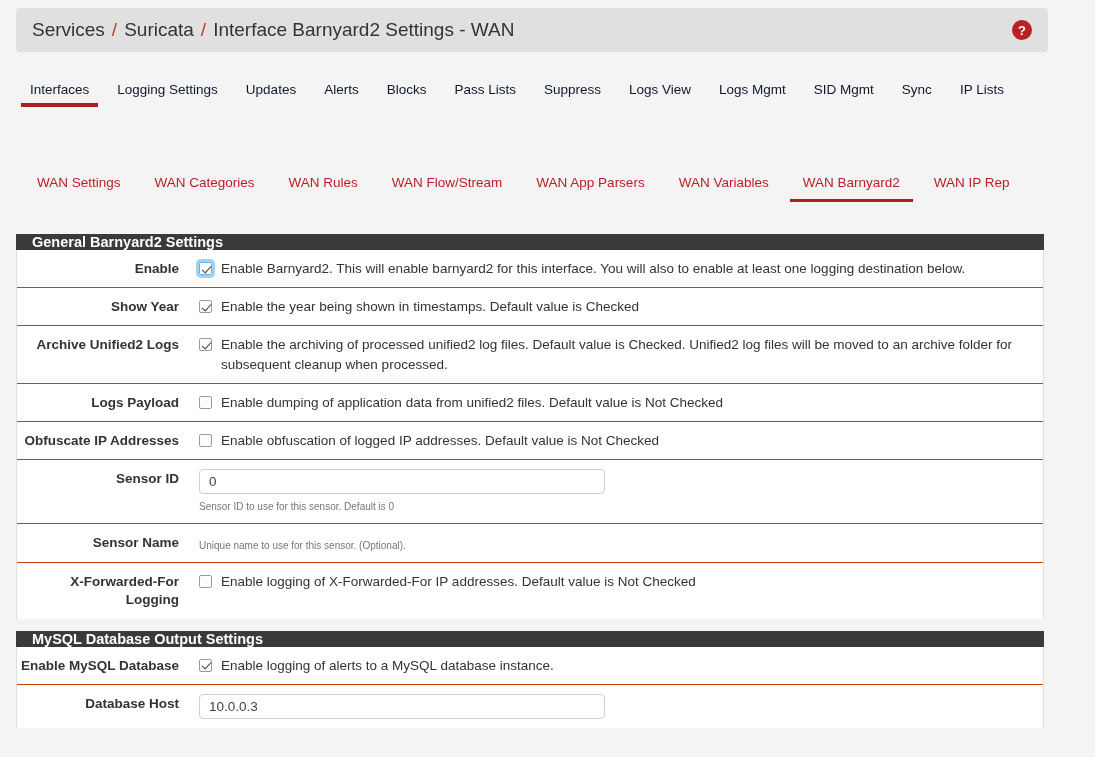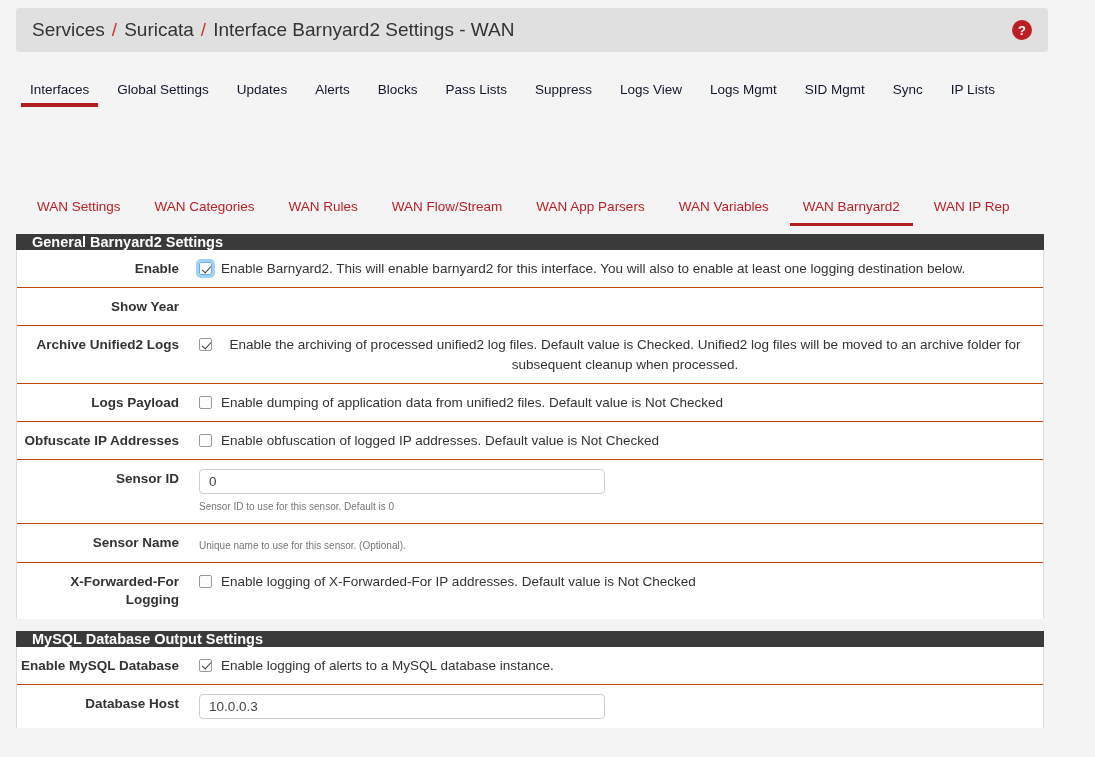--- a/index.html
+++ b/index.html
@@ -70,21 +70,21 @@
     content: "";
     position: absolute;
     left: 5px; right: 5px; bottom: 0;
     height: 4px;
     background: #b01e22;
   }
 
   
   #secondary-tabs {
     position: absolute;
-    left: 20px; top: 192px;
+    left: 20px; top: 168px;
     width: 1028px;
     display: flex;
     flex-wrap: wrap;
   }
   #secondary-tabs .tab {
     font-size: 13.5px;
     color: #bb1f25;
     padding: 7px 17px 12px 17px;
     cursor: pointer;
     position: relative;
@@ -140,21 +140,20 @@
     padding-left: 10px;
     padding-right: 14px;
     min-width: 0;
   }
   .cb-line {
     display: flex;
     align-items: flex-start;
     font-size: 13.5px;
     color: #333;
     line-height: 1.42;
-    text-align: center;
   }
   .cb-line .cb-text { padding-left: 9px; }
 
   
   .cbox {
     width: 13px; height: 13px;
     flex: 0 0 13px;
     border: 1px solid #9a9a9a;
     background: #fdfdfd;
     border-radius: 2px;
@@ -207,21 +206,21 @@
     <span class="sep">/</span>
     <span class="crumb">Suricata</span>
     <span class="sep">/</span>
     <span class="crumb">Interface Barnyard2 Settings - WAN</span>
   </div>
   <div id="help-icon">?</div>
 </div>
 
 <div id="primary-tabs">
   <div class="tab active">Interfaces</div>
-  <div class="tab">Global Settings</div>
+  <div class="tab">Logging Settings</div>
   <div class="tab">Updates</div>
   <div class="tab">Alerts</div>
   <div class="tab">Blocks</div>
   <div class="tab">Pass Lists</div>
   <div class="tab">Suppress</div>
   <div class="tab">Logs View</div>
   <div class="tab">Logs Mgmt</div>
   <div class="tab">SID Mgmt</div>
   <div class="tab">Sync</div>
   <div class="tab">IP Lists</div>
@@ -248,20 +247,26 @@
       <div class="row-control">
         <label class="cb-line">
           <span class="cbox checked focused"></span>
           <span class="cb-text">Enable Barnyard2. This will enable barnyard2 for this interface. You will also to enable at least one logging destination below.</span>
         </label>
       </div>
     </div>
 
     <div class="form-row">
       <div class="row-label">Show Year</div>
+      <div class="row-control">
+        <label class="cb-line">
+          <span class="cbox checked"></span>
+          <span class="cb-text">Enable the year being shown in timestamps. Default value is Checked</span>
+        </label>
+      </div>
     </div>
 
     <div class="form-row">
       <div class="row-label">Archive Unified2 Logs</div>
       <div class="row-control">
         <label class="cb-line">
           <span class="cbox checked"></span>
           <span class="cb-text">Enable the archiving of processed unified2 log files. Default value is Checked. Unified2 log files will be moved to an archive folder for subsequent cleanup when processed.</span>
         </label>
       </div>

